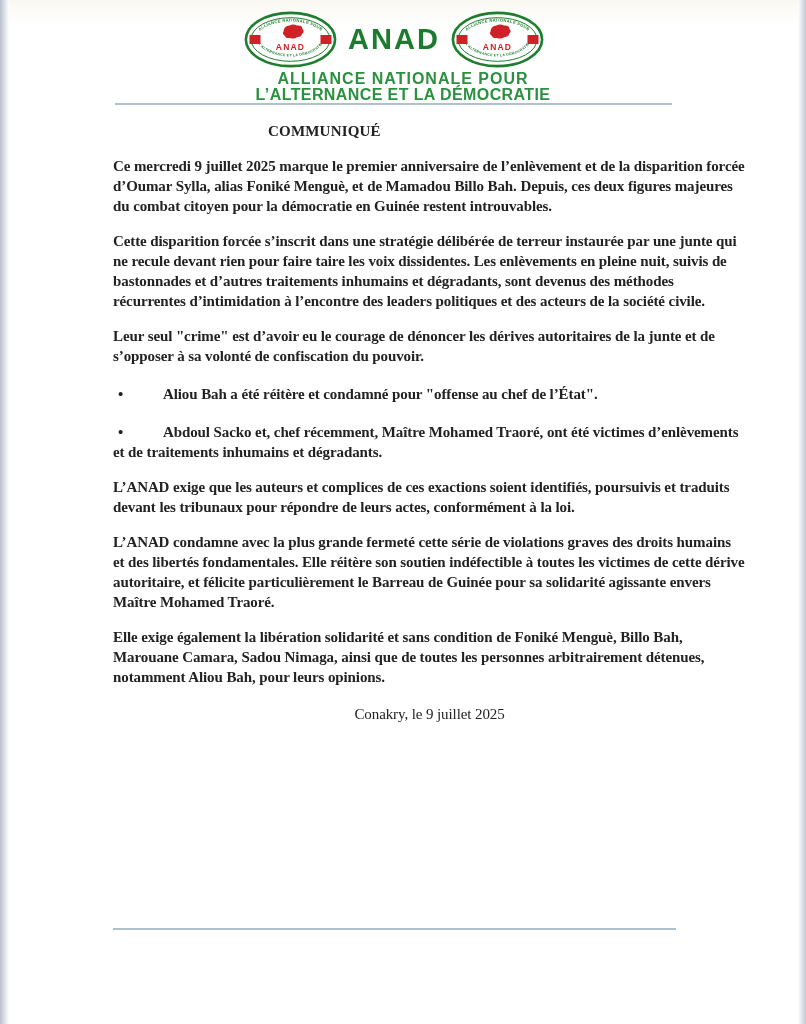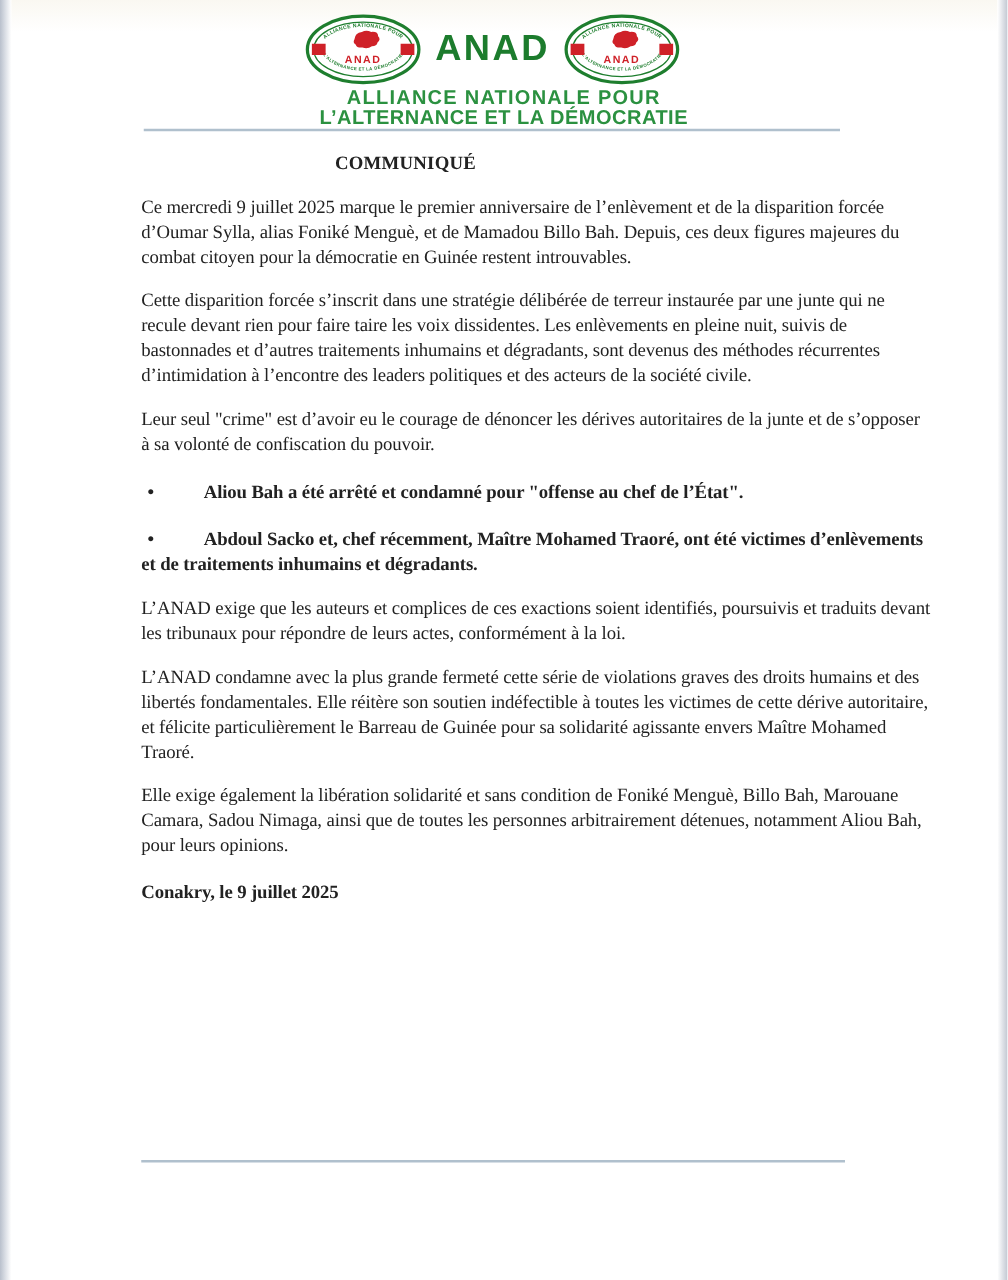--- a/index.html
+++ b/index.html
@@ -28,27 +28,27 @@
   .org2 { font-size:16px; letter-spacing:.4px; }
 
   .rule { position:absolute; height:0; border-top:2px solid #b0c0cd; z-index:1; }
   .rule-top    { top:103px; left:115px; width:557px; }
   .rule-bottom { top:928px; left:113px; width:563px; }
 
   
   .doc { padding:18px 60px 0 113px; color:#222222; }
   .title { margin:0 0 0 155px; font-size:15px; line-height:20px; font-weight:bold;
     letter-spacing:.2px; }
-  .para { margin:15px 0 0; font-size:15px; line-height:20px; font-weight:normal;
+  .para { margin:15px 0 0; font-size:15px; line-height:20px; font-weight:bold;
     letter-spacing:-0.1px; text-align:left; }
   .bullet-item { margin:18px 0 0; font-size:15px; line-height:20px; font-weight:bold;
     letter-spacing:-0.1px; }
   .bullet-glyph { display:inline-block; width:50px; padding-left:5px; box-sizing:border-box; }
-  .dateline { margin:17px 0 0; font-size:15px; line-height:20px; font-weight:bold;
-    text-align:left; letter-spacing:-0.1px; }
+  .dateline { margin:17px 0 0; font-size:15px; line-height:20px; font-weight:normal;
+    text-align:center; letter-spacing:-0.1px; }
   .signature { margin:18px 0 0 155px; font-size:15px; line-height:20px; font-weight:bold; }
 
   
   .arc-text { fill:#1e7e2e; font-weight:bold; font-family:"Liberation Sans", sans-serif;
     letter-spacing:.3px; }
   .logo-anad { fill:#cf2128; font-weight:bold; font-family:"Liberation Sans", sans-serif;
     font-size:8.5px; letter-spacing:1.2px; }
 </style>
 </head>
 <body>
@@ -96,21 +96,21 @@
 
   <div class="rule rule-top"></div>
 
   <main class="doc">
     <h1 class="title">COMMUNIQUÉ</h1>
 
     <p class="para">Ce mercredi 9 juillet 2025 marque le premier anniversaire de l’enlèvement et de la disparition forcée d’Oumar Sylla, alias Foniké Menguè, et de Mamadou Billo Bah. Depuis, ces deux figures majeures du combat citoyen pour la démocratie en Guinée restent introuvables.</p>
     <p class="para">Cette disparition forcée s’inscrit dans une stratégie délibérée de terreur instaurée par une junte qui ne recule devant rien pour faire taire les voix dissidentes. Les enlèvements en pleine nuit, suivis de bastonnades et d’autres traitements inhumains et dégradants, sont devenus des méthodes récurrentes d’intimidation à l’encontre des leaders politiques et des acteurs de la société civile.</p>
     <p class="para">Leur seul "crime" est d’avoir eu le courage de dénoncer les dérives autoritaires de la junte et de s’opposer à sa volonté de confiscation du pouvoir.</p>
 
-    <div class="bullet-item"><span class="bullet-glyph">•</span><span>Aliou Bah a été arrêté et condamné pour "offense au chef de l’État".</span></div>
+    <div class="bullet-item"><span class="bullet-glyph">•</span><span>Aliou Bah a été réitère et condamné pour "offense au chef de l’État".</span></div>
     <div class="bullet-item"><span class="bullet-glyph">•</span><span>Abdoul Sacko et, chef récemment, Maître Mohamed Traoré, ont été victimes d’enlèvements et de traitements inhumains et dégradants.</span></div>
 
     <p class="para">L’ANAD exige que les auteurs et complices de ces exactions soient identifiés, poursuivis et traduits devant les tribunaux pour répondre de leurs actes, conformément à la loi.</p>
     <p class="para">L’ANAD condamne avec la plus grande fermeté cette série de violations graves des droits humains et des libertés fondamentales. Elle réitère son soutien indéfectible à toutes les victimes de cette dérive autoritaire, et félicite particulièrement le Barreau de Guinée pour sa solidarité agissante envers Maître Mohamed Traoré.</p>
     <p class="para">Elle exige également la libération solidarité et sans condition de Foniké Menguè, Billo Bah, Marouane Camara, Sadou Nimaga, ainsi que de toutes les personnes arbitrairement détenues, notamment Aliou Bah, pour leurs opinions.</p>
 
     <p class="dateline">Conakry, le 9 juillet 2025</p>
   </main>
 
   <div class="rule rule-bottom"></div>

